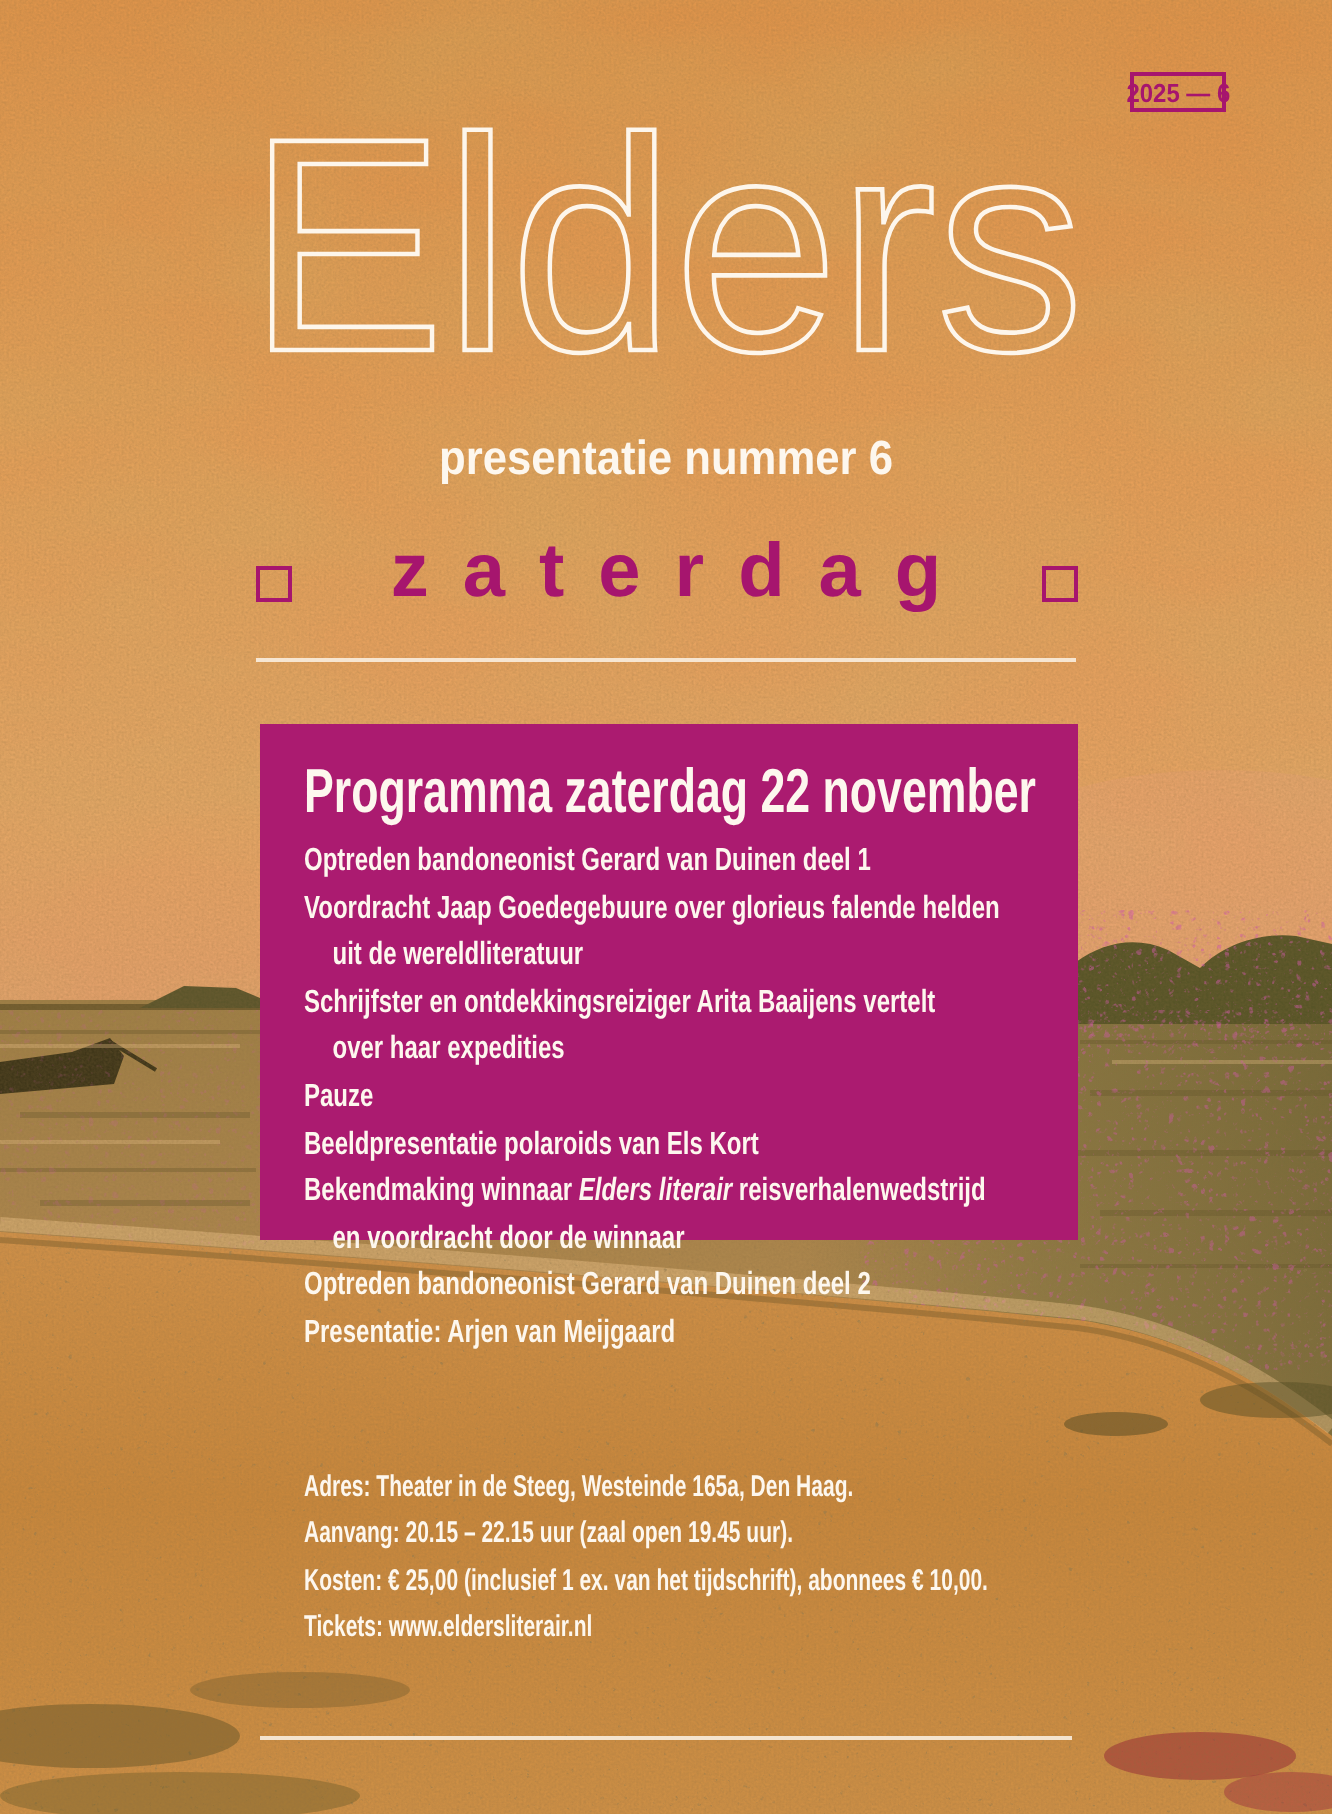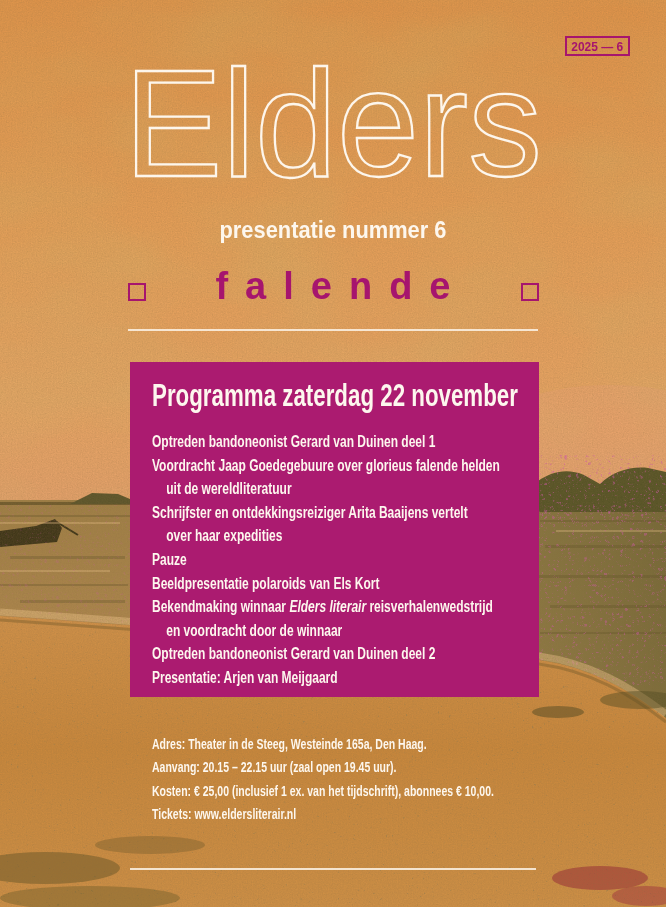--- a/index.html
+++ b/index.html
@@ -7,21 +7,21 @@
     --accent:#a6156e;
     --text:#fdf7ee;
   }
   *{margin:0;padding:0;box-sizing:border-box;}
   html,body{width:666px;height:907px;overflow:hidden;background:#e29a54;
     font-family:"Liberation Sans", sans-serif;}
   .poster{position:relative;width:666px;height:907px;overflow:hidden;}
   svg.bg{position:absolute;left:0;top:0;width:666px;height:907px;display:block;}
 
   
-  .badge{position:absolute;left:565px;top:36px;width:65px;height:20px;
+  .badge{position:absolute;left:565px;top:36px;width:48px;height:20px;
     border:2px solid var(--accent);display:flex;align-items:center;justify-content:center;}
   .badge span{font-size:13px;font-weight:bold;color:var(--accent);
     white-space:nowrap;transform:scaleX(0.92);transform-origin:center;}
 
   
   .title{position:absolute;left:124px;top:47px;font-size:152px;font-weight:400;
     line-height:1;letter-spacing:0;color:transparent;
     -webkit-text-stroke:2.3px #fdf6ec;
     transform:scaleX(0.97);transform-origin:left top;white-space:nowrap;}
   @supports not (-webkit-text-stroke: 1px #fff){ .title{color:#fdf6ec;} }
@@ -34,25 +34,25 @@
     text-align:center;font-size:38px;font-weight:bold;letter-spacing:17px;
     color:var(--accent);white-space:nowrap;}
   .sq{position:absolute;top:283px;width:18px;height:18px;border:2px solid var(--accent);}
   .sq.left{left:128px;} .sq.right{left:521px;}
 
   .divider{position:absolute;height:2px;background:rgba(250,240,226,0.88);}
   .divider.top{left:128px;top:329px;width:410px;}
   .divider.bottom{left:130px;top:868px;width:406px;}
 
   
-  .program{position:absolute;left:130px;top:362px;width:409px;height:335px;
+  .program{position:absolute;left:130px;top:362px;width:409px;height:258px;
     background:var(--panel);padding:17px 10px 0 22px;}
   .program h2{font-size:31px;font-weight:bold;color:var(--text);line-height:1.1;
     transform:scaleX(0.72);transform-origin:left top;white-space:nowrap;}
-  .program-list{margin-top:17px;}
+  .program-list{margin-top:6px;}
   .program-list .line{font-size:16px;font-weight:bold;color:var(--text);
     line-height:23.6px;transform:scaleX(0.75);transform-origin:left top;white-space:nowrap;}
   .program-list .line.cont{padding-left:19px;}
   .program-list em{font-style:italic;}
 
   
   .details{position:absolute;left:152px;top:732px;}
   .details .row{font-size:15px;font-weight:bold;color:var(--text);line-height:23.4px;
     transform:scaleX(0.70);transform-origin:left top;white-space:nowrap;}
   .details .link{color:var(--text);}
@@ -154,21 +154,21 @@
   </svg>
 
   <div class="badge">
     <span>2025 — 6</span>
   </div>
 
   <h1 class="title">Elders</h1>
   <div class="subtitle">presentatie nummer 6</div>
 
   <span class="sq left"></span>
-  <div class="wordmark">falende</div>
+  <div class="wordmark">zaterdag</div>
   <span class="sq right"></span>
 
   <div class="divider top"></div>
 
   <section class="program">
     <h2>Programma zaterdag 22 november</h2>
     <div class="program-list" id="program-list">
         <div class="line"><span>Optreden bandoneonist Gerard van Duinen deel 1</span></div>
         <div class="line"><span>Voordracht Jaap Goedegebuure over glorieus falende helden</span></div>
         <div class="line cont"><span>uit de wereldliteratuur</span></div>

